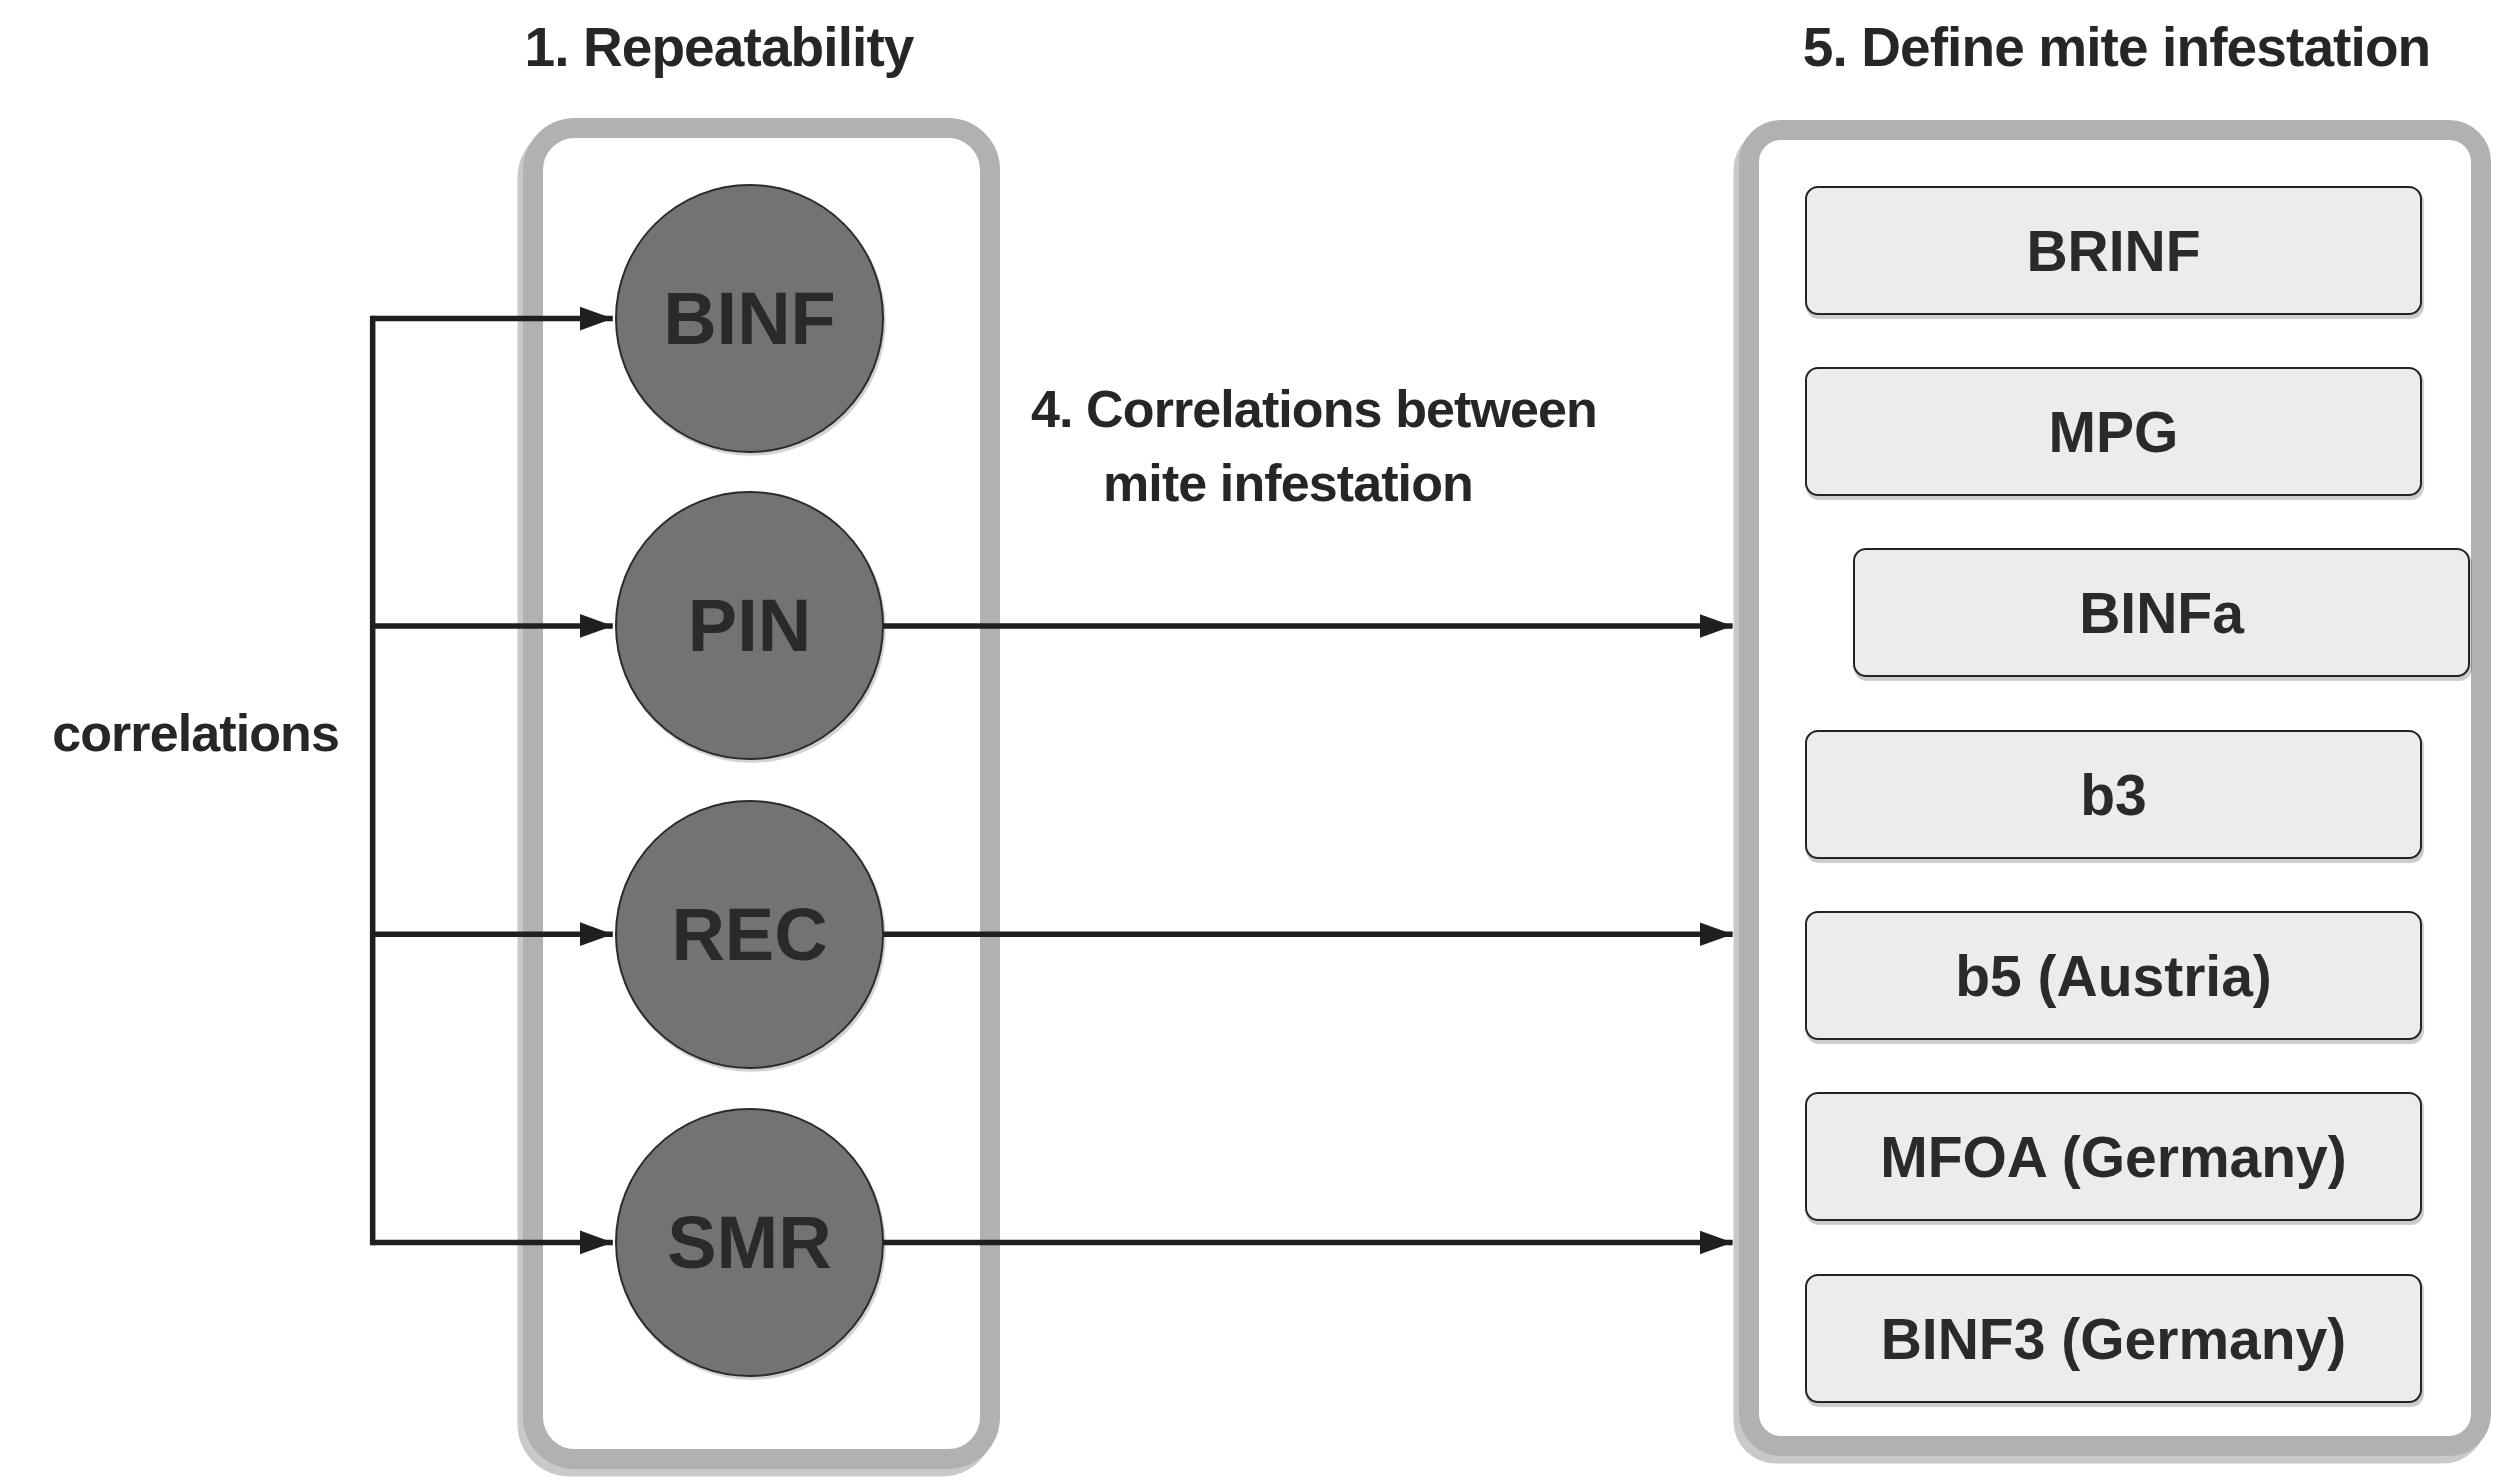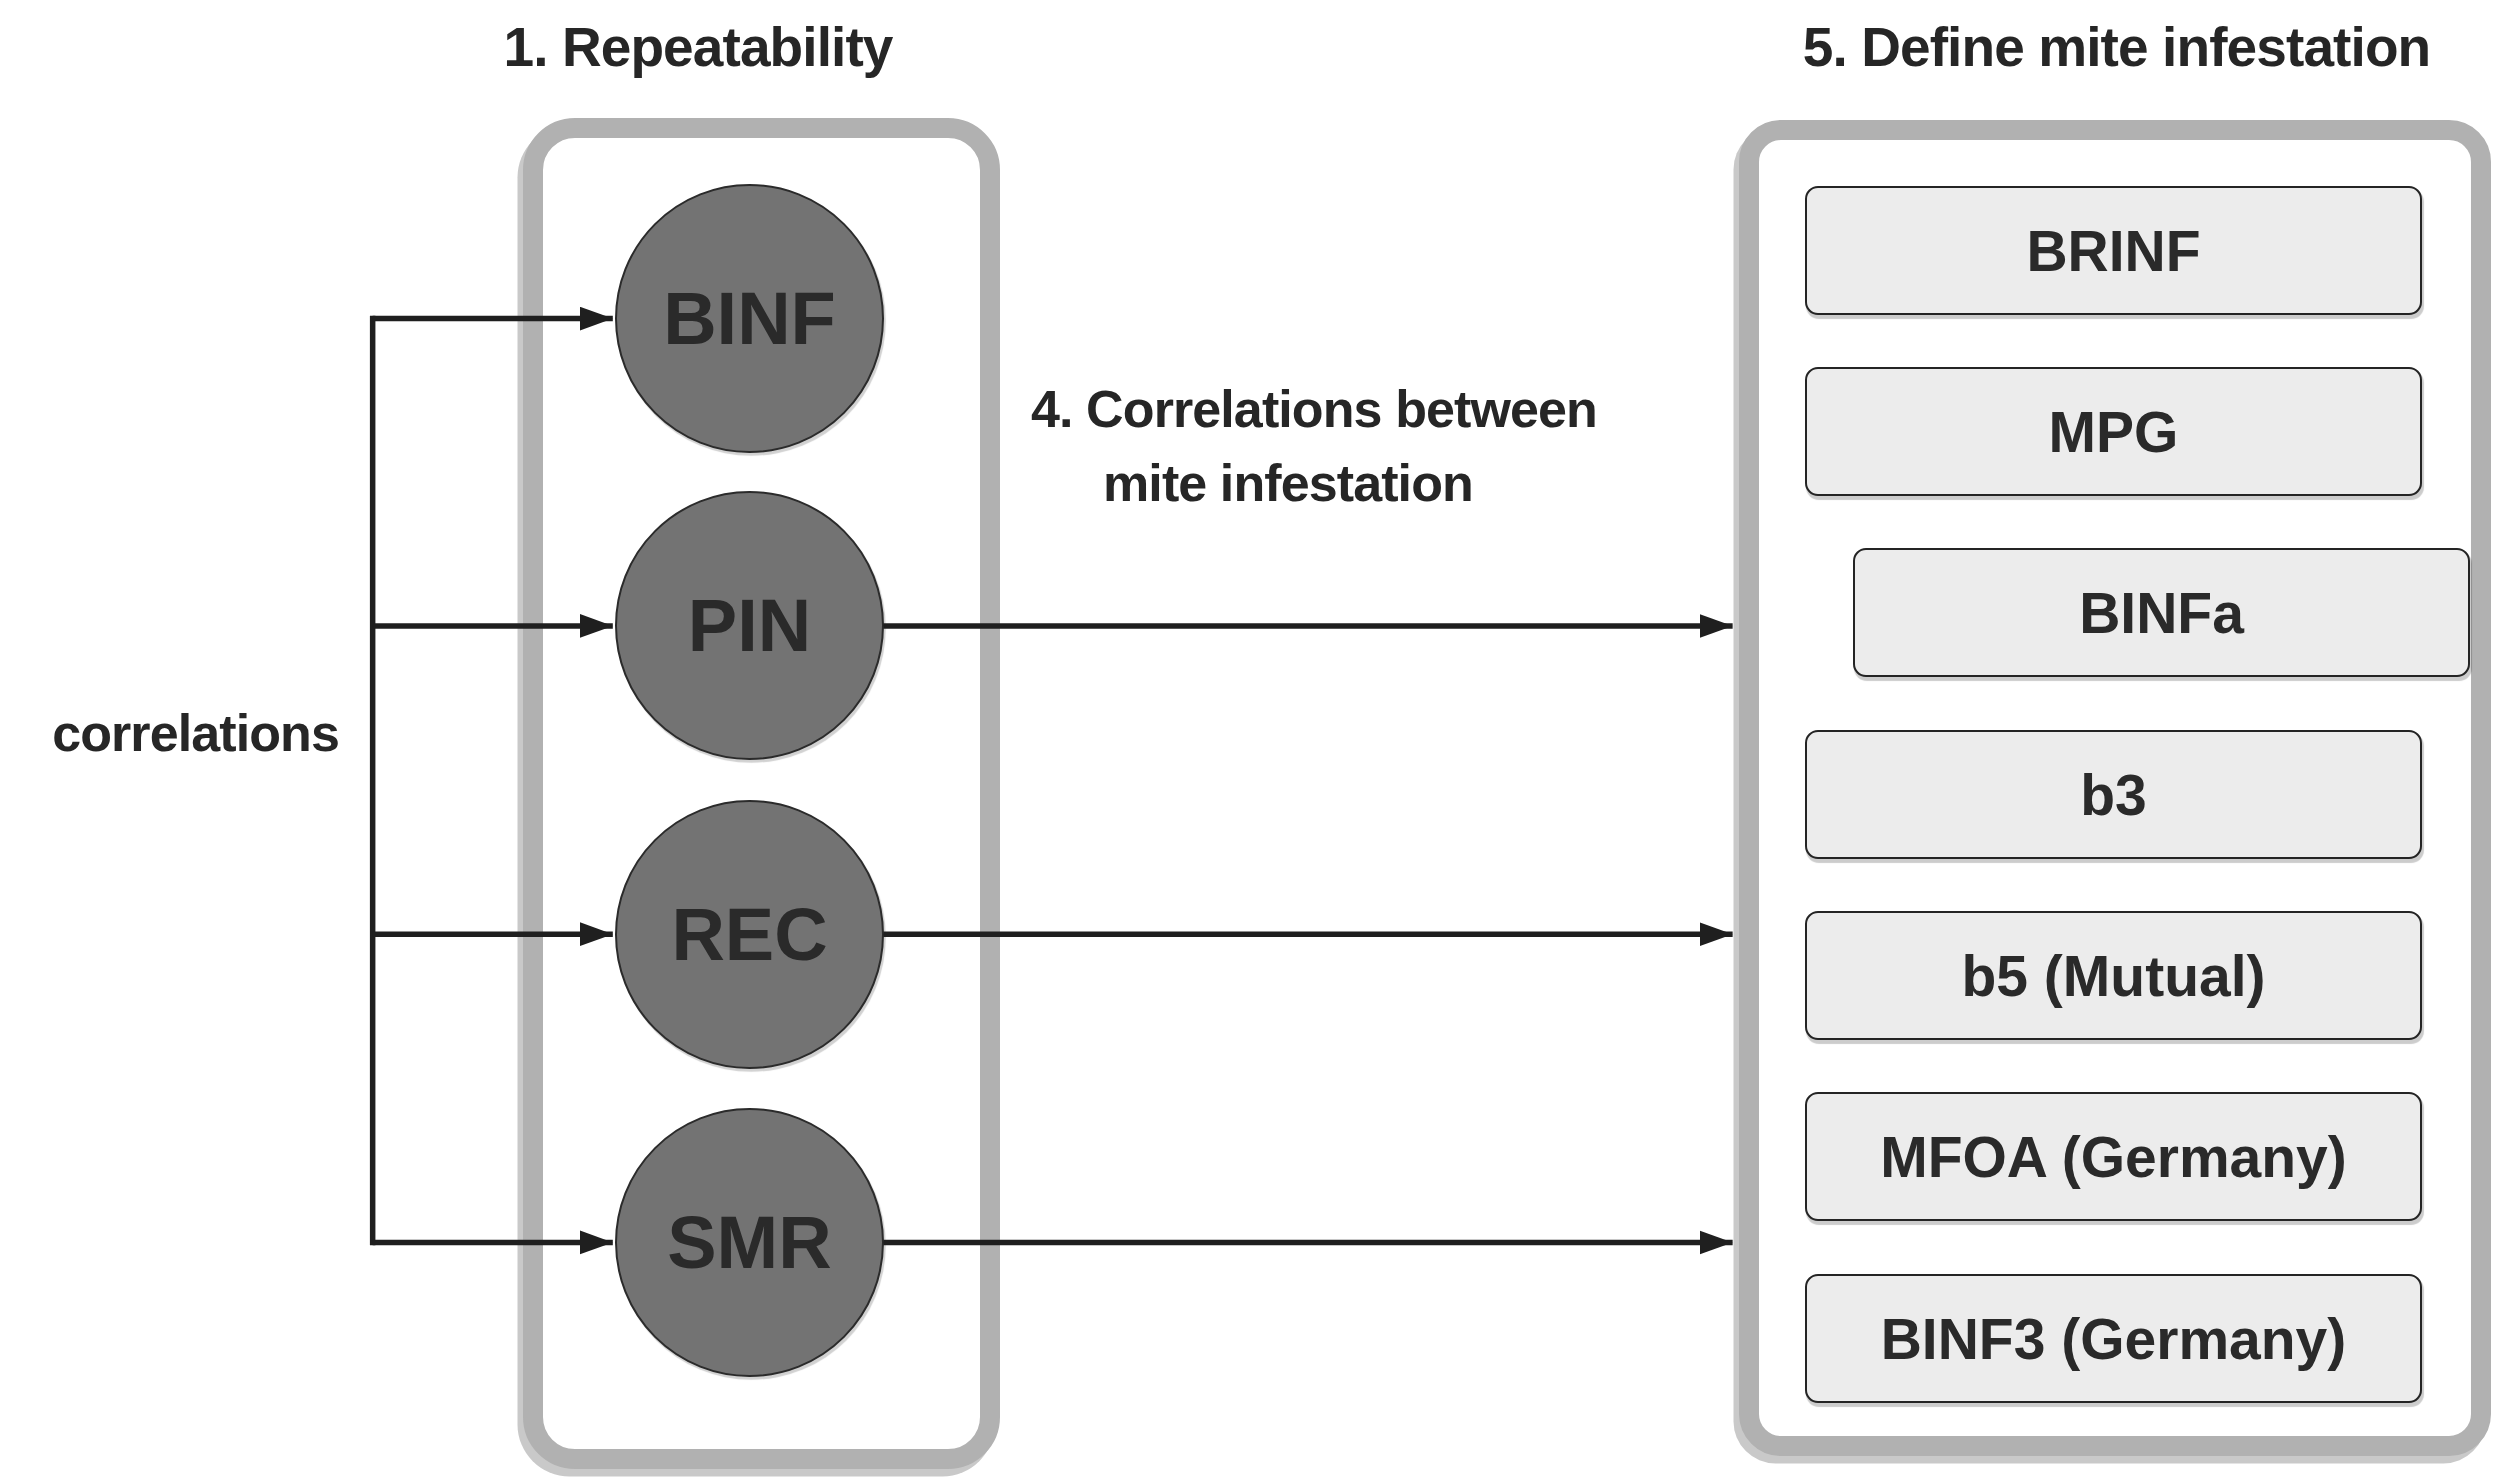--- a/index.html
+++ b/index.html
@@ -37,21 +37,21 @@
     font-size:57px;font-weight:700;color:#2a2a2a;white-space:nowrap;
     box-shadow:1.8px 3.7px 0.9px rgba(0,0,0,0.2);box-sizing:border-box;
   }
   #arrows{position:absolute;left:0;top:0;z-index:5;pointer-events:none;}
 </style>
 </head>
 <body>
 
 <div id="canvas">
 
-  <div class="title" id="title-repeatability" style="left:376px;top:14.7px;width:644px;">1. Repeatability</div>
+  <div class="title" id="title-repeatability" style="left:397px;top:14.7px;width:644px;">1. Repeatability</div>
   <div class="title" id="title-mite" style="left:1767px;top:14.7px;width:699px;">5. Define mite infestation</div>
 
   <div class="side-label" id="step3-label">
     <span class="ln">correlations</span>
   </div>
 
   <div class="side-label" id="step4-label">
     <span class="ln">4. Correlations between</span>
     <span class="ln">mite infestation</span>
   </div>
@@ -61,21 +61,21 @@
 
   <div class="circle-node" style="top:184px;">BINF</div>
   <div class="circle-node" style="top:491px;">PIN</div>
   <div class="circle-node" style="top:800px;">REC</div>
   <div class="circle-node" style="top:1108px;">SMR</div>
 
   <div class="box-node" style="top:367px;">MPG</div>
   <div class="box-node" style="top:186px;">BRINF</div>
   <div class="box-node" style="top:548px;margin-left:48px;">BINFa</div>
   <div class="box-node" style="top:730px;">b3</div>
-  <div class="box-node" style="top:911px;">b5 (Mutual)</div>
+  <div class="box-node" style="top:911px;">b5 (Austria)</div>
   <div class="box-node" style="top:1092px;">MFOA (Germany)</div>
   <div class="box-node" style="top:1274px;">BINF3 (Germany)</div>
 
   <svg id="arrows" width="2512" height="1481" viewBox="0 0 2730 1609">
     <defs>
       <marker id="ah" markerUnits="userSpaceOnUse" markerWidth="40" markerHeight="30" refX="36" refY="13" orient="auto">
         <path d="M0,0 L36,13 L0,26 Z" fill="#1f1f1f"></path>
       </marker>
     </defs>
 

